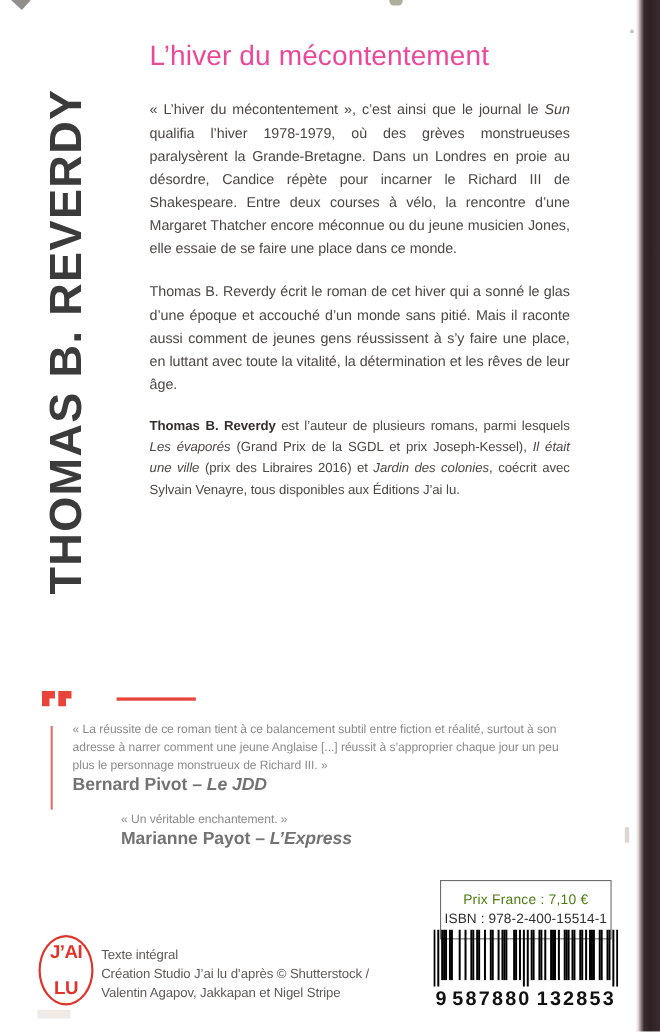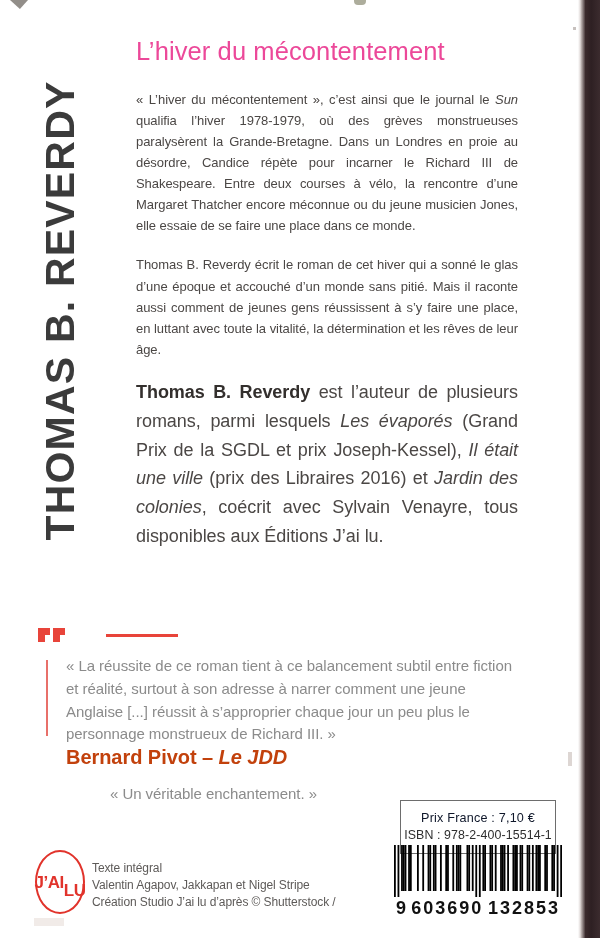--- a/index.html
+++ b/index.html
@@ -96,21 +96,21 @@
   .blurb em { font-style: italic; }
   .prize {
     font-size: 15.6px;
     font-weight: 700;
     color: #3a3532;
     text-align: center;
     letter-spacing: 0.3px;
     margin: 24px 0 26px 0;
   }
   .bio {
-    font-size: 18px;
+    font-size: 12px;
     line-height: 1.6;
     color: #4b4745;
     text-align: justify;
     margin: 0;
     letter-spacing: -0.05px;
   }
   .bio b { font-weight: 700; color: #332f2d; }
   .bio em { font-style: italic; }
 
   
@@ -144,46 +144,47 @@
   }
 
   
   .reviews {
     position: absolute;
     left: 66px;
     top: 655px;
     width: 452px;
   }
   .review-text {
-    font-size: 15px;
+    font-size: 11px;
     line-height: 1.52;
     color: #8b8b8b;
     margin: 0;
     letter-spacing: -0.05px;
   }
   .review-source {
-    font-size: 20px;
-    font-weight: 700;
-    color: #c2410c;
+    font-size: 16px;
+    font-weight: 700;
+    color: #737373;
     margin: 0 0 14px 0;
     letter-spacing: -0.05px;
   }
   .review-source em { font-style: italic; }
   .review-block-2 { margin-top: 14px; margin-left: 44px; }
 
   
   .logo {
     position: absolute;
     left: 35px;
     top: 850px;
     width: 46px;
     height: 60px;
     border: 2.6px solid #e1332b;
     border-radius: 50% / 50%;
     display: flex;
+    flex-direction: column;
     align-items: center;
     justify-content: center;
     line-height: 1;
   }
   .logo span {
     font-family: "Liberation Sans", sans-serif;
     font-weight: 700;
     color: #e1332b;
     font-size: 17px;
     letter-spacing: -0.5px;
@@ -209,21 +210,21 @@
     top: 800px;
     width: 156px;
     height: 54px;
     border: 1px solid #6d6d6d;
     box-sizing: border-box;
     text-align: center;
     padding-top: 8px;
   }
   .price-line {
     font-size: 12.6px;
-    color: #0f172a;
+    color: #4d7c0f;
     letter-spacing: 0.2px;
     line-height: 1.45;
   }
   .isbn-line {
     font-size: 12.4px;
     color: #2e2e2e;
     letter-spacing: 0.1px;
     line-height: 1.45;
   }
 
@@ -290,32 +291,33 @@
   </div>
   <div class="quote-bar"></div>
 
   <div class="reviews">
     <div>
       <p class="review-text">« La réussite de ce roman tient à ce balancement subtil entre fiction et réalité, surtout à son adresse à narrer comment une jeune Anglaise [...] réussit à s’approprier chaque jour un peu plus le personnage monstrueux de Richard III. »</p>
       <p class="review-source"><span>Bernard Pivot – </span><em>Le JDD</em></p>
     </div>
     <div class="review-block-2">
       <p class="review-text">« Un véritable enchantement. »</p>
+      <p class="review-source"><span>Marianne Payot – </span><em>L’Express</em></p>
     </div>
   </div>
 
   <div class="logo">
     <span class="l1">J’AI</span>
     <span class="l2">LU</span>
   </div>
 
   <div class="credits">
     <div>Texte intégral</div>
+    <div>Création Studio J’ai lu d’après © Shutterstock /</div>
     <div>Valentin Agapov, Jakkapan et Nigel Stripe</div>
-    <div>Création Studio J’ai lu d’après © Shutterstock /</div>
   </div>
 
   <div class="price-box">
     <div class="price-line">Prix France : 7,10 €</div>
     <div class="isbn-line">ISBN : 978-2-400-15514-1</div>
   </div>
 
   <div class="barcode-wrap">
     <svg class="barcode-bars" viewBox="0 0 168 52" preserveAspectRatio="none">
       <g id="bars" fill="#000">
@@ -367,18 +369,18 @@
           <rect x="150.316" y="0" width="1.804" height="46"></rect>
           <rect x="152.084" y="0" width="1.804" height="46"></rect>
           <rect x="157.389" y="0" width="1.804" height="46"></rect>
           <rect x="159.158" y="0" width="1.804" height="46"></rect>
           <rect x="162.695" y="0" width="1.804" height="52"></rect>
           <rect x="166.232" y="0" width="1.804" height="52"></rect>
         </g>
     </svg>
     <div class="barcode-digits">
       <span>9</span>
-      <span class="grp">603690</span>
+      <span class="grp">587880</span>
       <span class="grp">132853</span>
     </div>
   </div>
 
 </div>
 
 </body></html>

